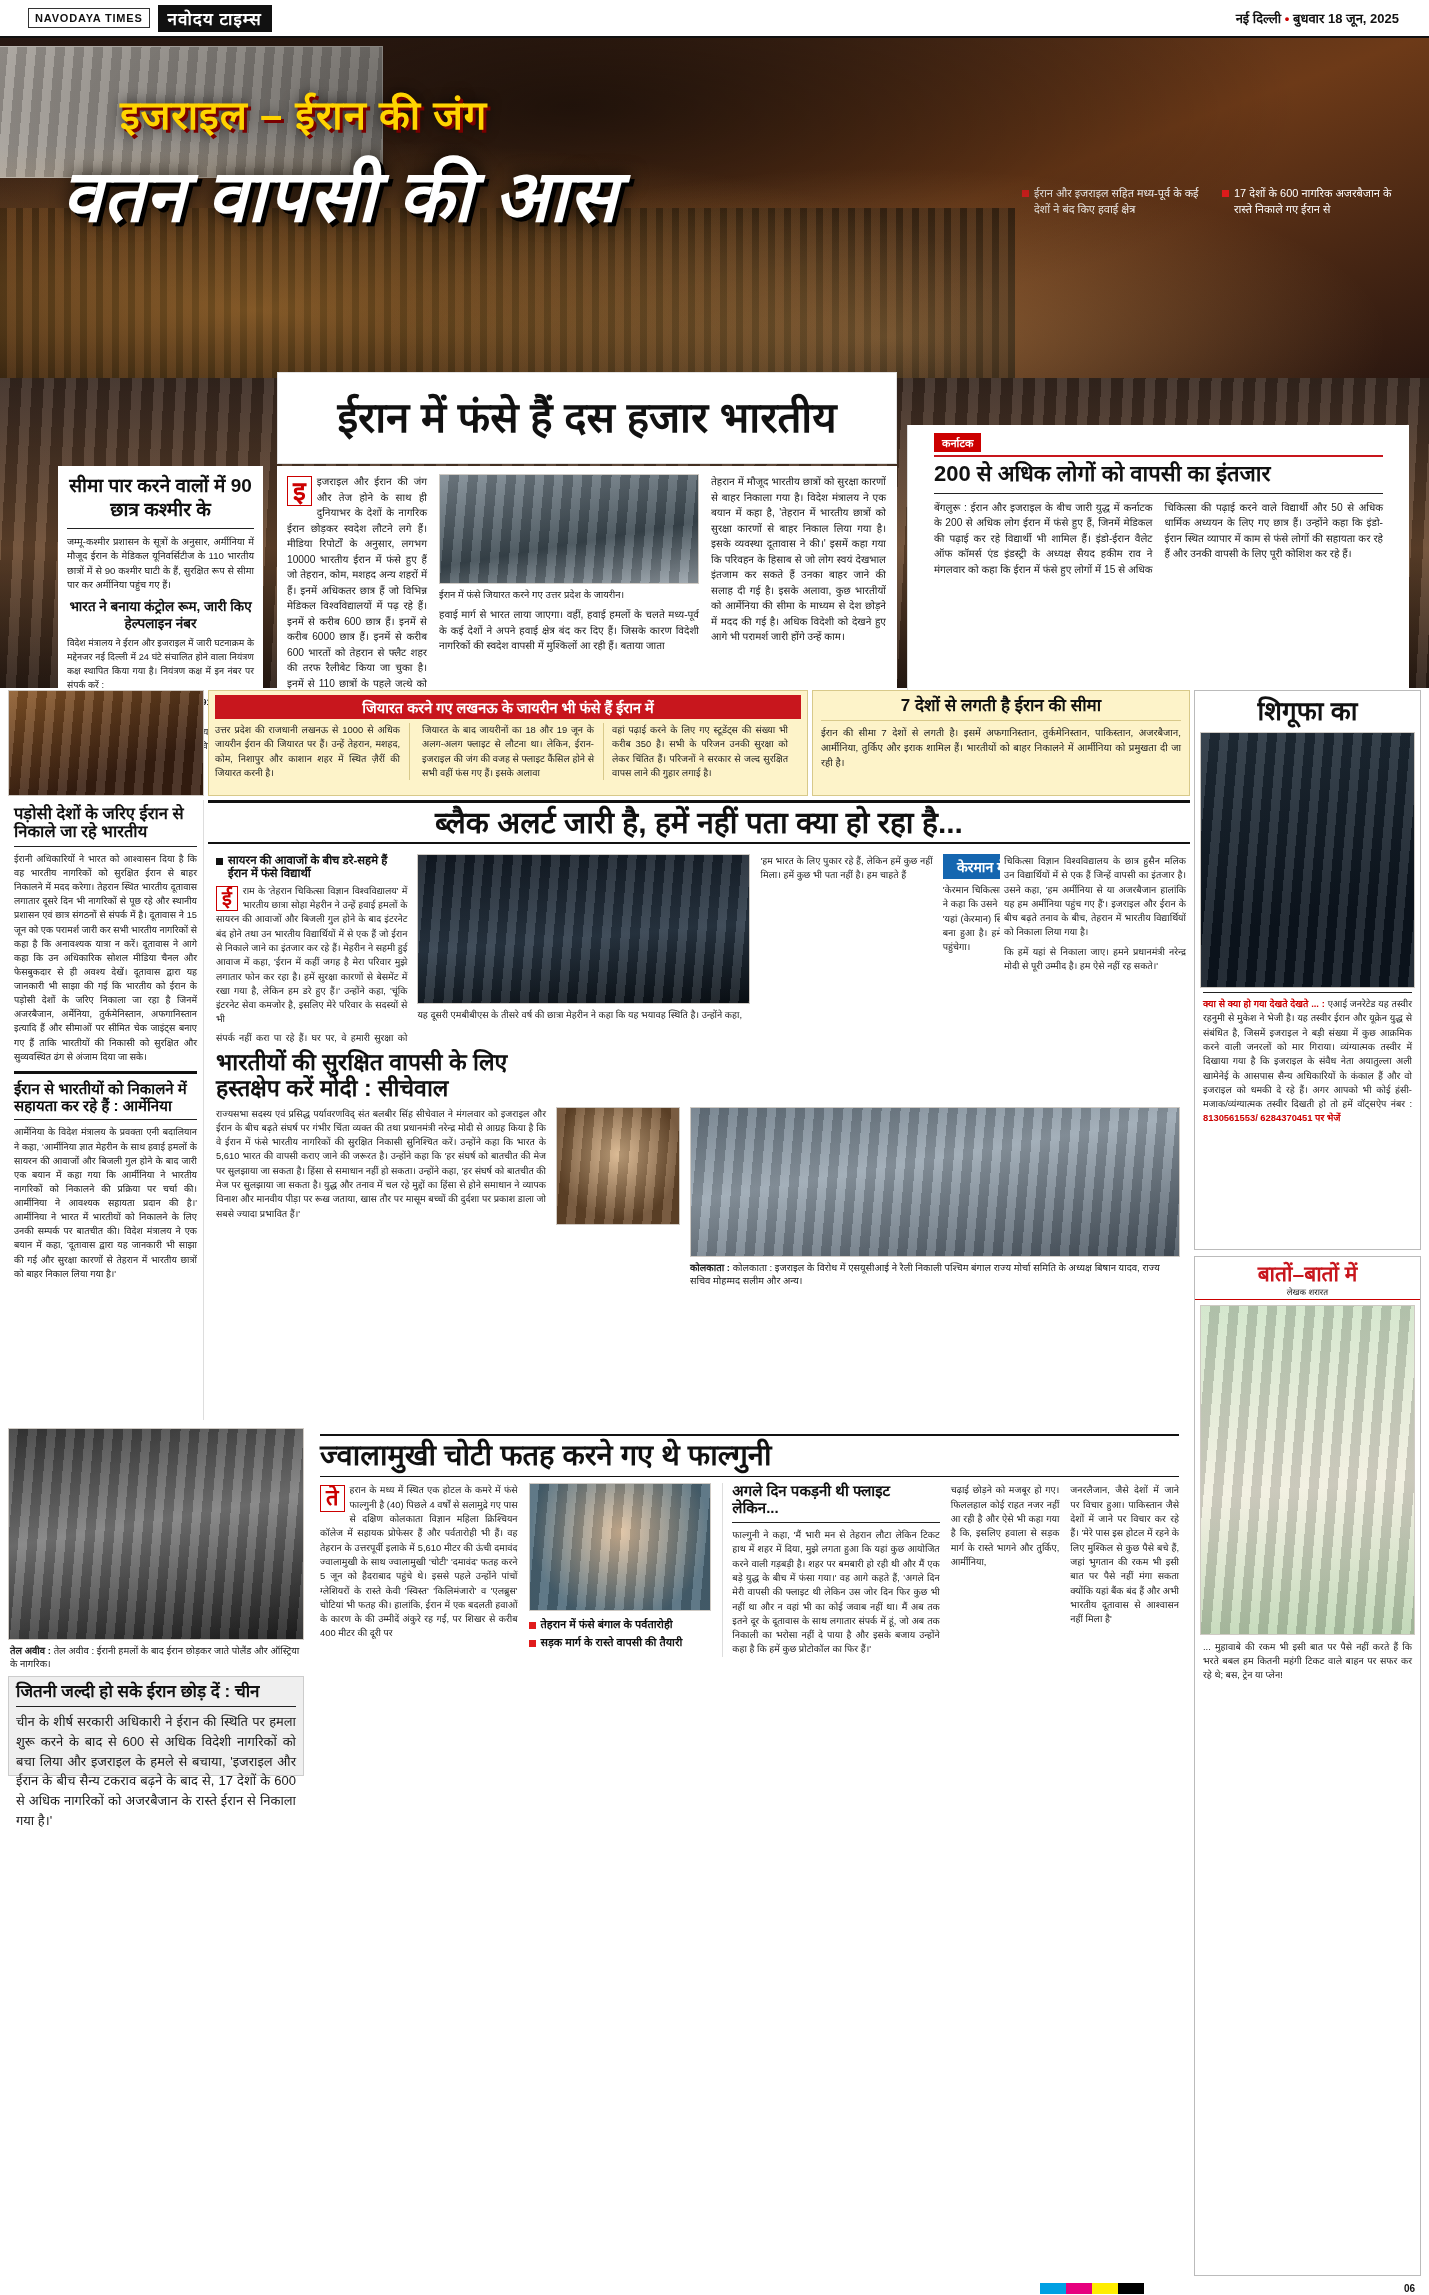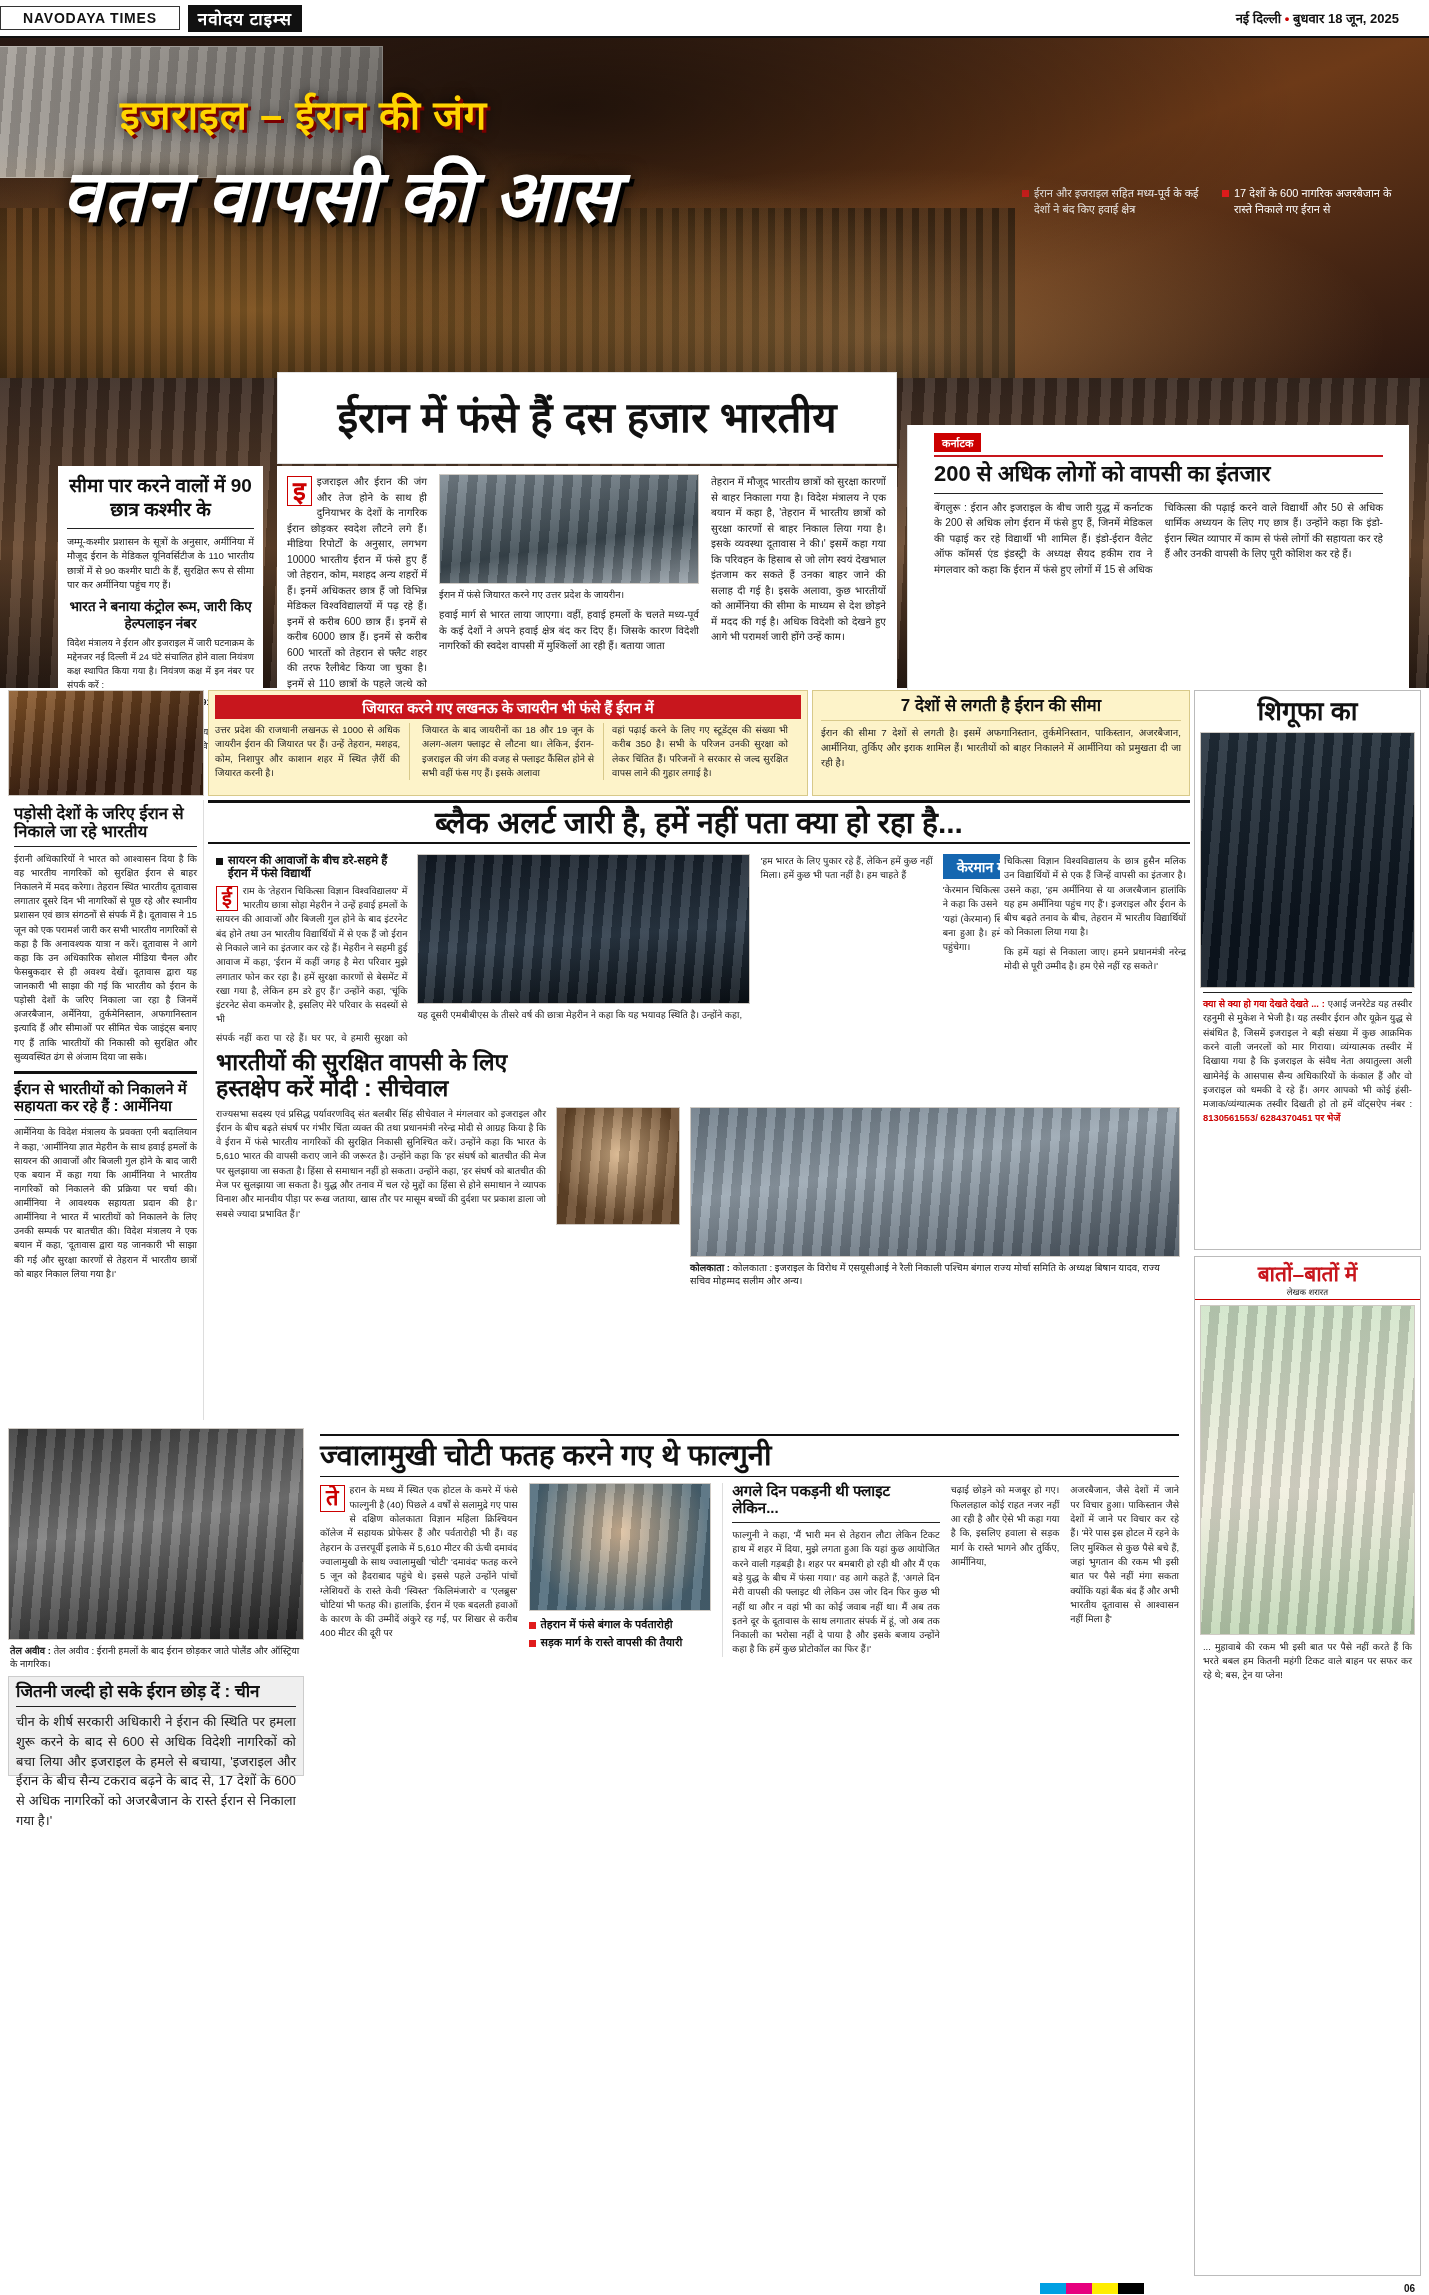--- a/index.html
+++ b/index.html
@@ -12,22 +12,22 @@
   }
   .page { position: relative; width: 1429px; height: 2295px; background: #fff; }
 
   
   .masthead {
     position: absolute; left: 0; top: 0; width: 1429px; height: 38px;
     background: #fff; border-bottom: 2px solid #111;
     display: flex; align-items: center;
   }
   .mh-name {
-    font-size: 14px; letter-spacing: .8px; font-weight: bold;
-    border: 1px solid #333; padding: 3px 22px; 
+    font-size: 11px; letter-spacing: .8px; font-weight: bold;
+    border: 1px solid #333; padding: 3px 6px; margin-left: 28px;
   }
   .mh-logo {
     margin-left: 8px; font-size: 17px; font-weight: bold;
     background: #111; color: #fff; padding: 2px 10px; letter-spacing: 1px;
   }
   .mh-date { margin-left: auto; margin-right: 30px; font-size: 13px; font-weight: bold; }
   .mh-date .sep { color: #c00; }
 
   
   .hero {
@@ -345,21 +345,21 @@
       </div>
       <div style="width:220px;border-left:1px solid #ddd;padding-left:9px;">
         <div class="hl" style="font-size:15px;">अगले दिन पकड़नी थी फ्लाइट लेकिन...</div>
         <div class="rule" style="margin:5px 0;"></div>
         <div class="body-txt" style="font-size:9.4px;">फाल्गुनी ने कहा, 'मैं भारी मन से तेहरान लौटा लेकिन टिकट हाथ में शहर में दिया, मुझे लगता हुआ कि यहां कुछ आयोजित करने वाली गड़बड़ी है। शहर पर बमबारी हो रही थी और मैं एक बड़े युद्ध के बीच में फंसा गया।' वह आगे कहते हैं, 'अगले दिन मेरी वापसी की फ्लाइट थी लेकिन उस जोर दिन फिर कुछ भी नहीं था और न वहां भी का कोई जवाब नहीं था। मैं अब तक इतने दूर के दूतावास के साथ लगातार संपर्क में हूं, जो अब तक निकाली का भरोसा नहीं दे पाया है और इसके बजाय उन्हाेंने कहा है कि हमें कुछ प्रोटोकॉल का फिर हैं।'</div>
       </div>
       <div style="width:110px;">
         <div class="body-txt" style="font-size:9.4px;">चढ़ाई छोड़ने को मजबूर हो गए। फिललहाल कोई राहत नजर नहीं आ रही है और ऐसे भी कहा गया है कि, इसलिए हवाला से सड़क मार्ग के रास्ते भागने और तुर्किए, आर्मीनिया,</div>
       </div>
       <div style="width:110px;">
-        <div class="body-txt" style="font-size:9.4px;">अजरबैजान, जैसे देशों में जाने पर विचार हुआ। पाकिस्तान जैसे देशों में जाने पर विचार कर रहे हैं। 'मेरे पास इस होटल में रहने के लिए मुश्किल से कुछ पैसे बचे हैं, जहां भुगतान की रकम भी इसी बात पर पैसे नहीं मंगा सकता क्योंकि यहां बैंक बंद हैं और अभी भारतीय दूतावास से आश्वासन नहीं मिला है'</div>
+        <div class="body-txt" style="font-size:9.4px;">जनरलैजान, जैसे देशों में जाने पर विचार हुआ। पाकिस्तान जैसे देशों में जाने पर विचार कर रहे हैं। 'मेरे पास इस होटल में रहने के लिए मुश्किल से कुछ पैसे बचे हैं, जहां भुगतान की रकम भी इसी बात पर पैसे नहीं मंगा सकता क्योंकि यहां बैंक बंद हैं और अभी भारतीय दूतावास से आश्वासन नहीं मिला है'</div>
       </div>
     </div>
   </div>
 
   <div class="colorbar">
     <i style="background:#00a0e3"></i>
     <i style="background:#e6007e"></i>
     <i style="background:#ffed00"></i>
     <i style="background:#000000"></i>
     <span class="pagenum">06</span>

